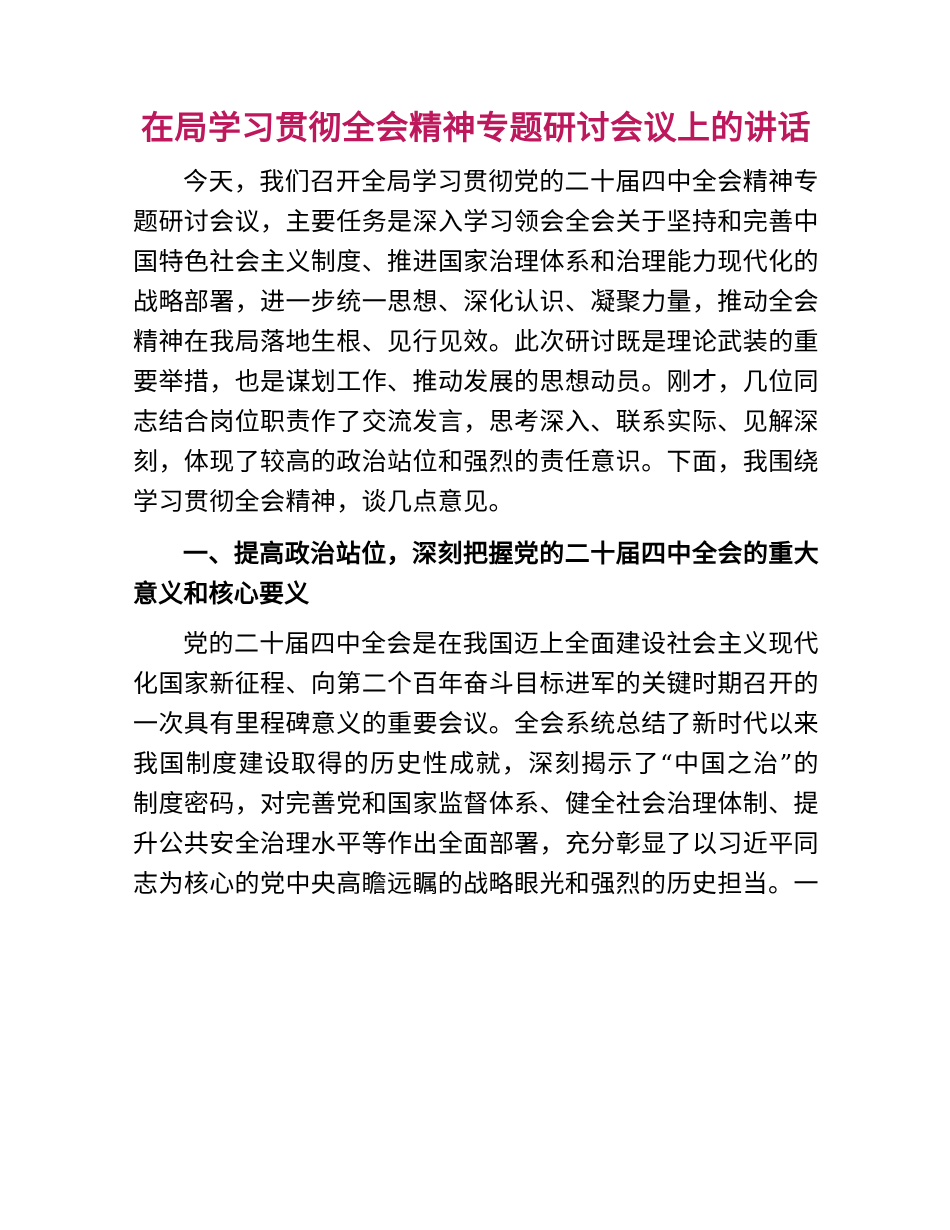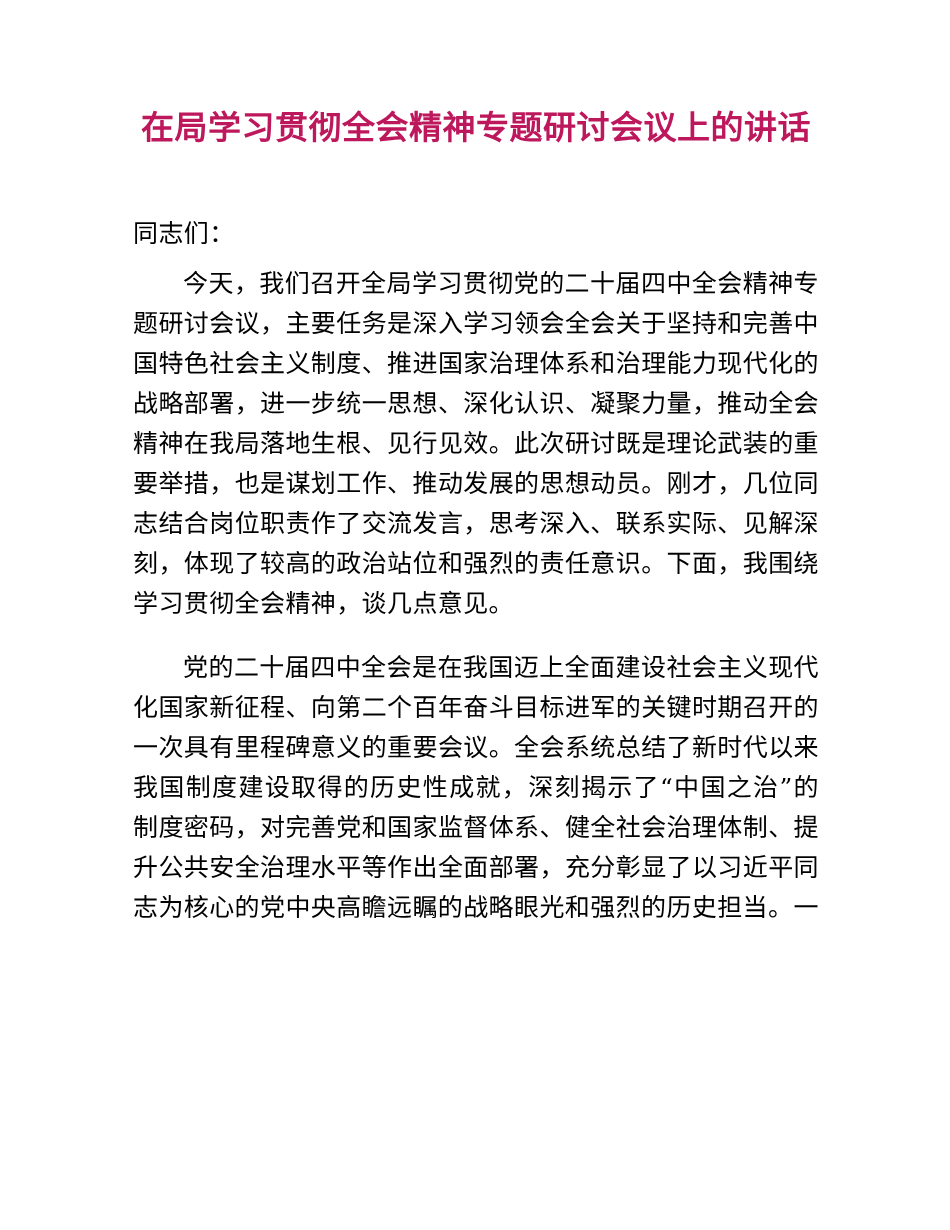--- a/index.html
+++ b/index.html
@@ -82,32 +82,32 @@
     margin: 0;
     margin-top: 12px;
     text-indent: 2em;
     text-align: justify;
     text-justify: inter-ideograph;
     letter-spacing: 0.2px;
     word-break: break-all;
   }
 
   .para-after-heading {
-    margin-top: 24px;
+    margin-top: 10px;
   }
 </style>
 </head>
 <body>
 
 <div class="page">
   <div class="content">
 
     <h1 class="doc-title">在局学习贯彻全会精神专题研讨会议上的讲话</h1>
 
-    <p class="salutation">同志们：</p>
 
     <p class="body-para first-body">今天，我们召开全局学习贯彻党的二十届四中全会精神专题研讨会议，主要任务是深入学习领会全会关于坚持和完善中国特色社会主义制度、推进国家治理体系和治理能力现代化的战略部署，进一步统一思想、深化认识、凝聚力量，推动全会精神在我局落地生根、见行见效。此次研讨既是理论武装的重要举措，也是谋划工作、推动发展的思想动员。刚才，几位同志结合岗位职责作了交流发言，思考深入、联系实际、见解深刻，体现了较高的政治站位和强烈的责任意识。下面，我围绕学习贯彻全会精神，谈几点意见。</p>
 
+    <p class="section-heading">一、提高政治站位，深刻把握党的二十届四中全会的重大意义和核心要义</p>
 
     <p class="body-para para-after-heading">党的二十届四中全会是在我国迈上全面建设社会主义现代化国家新征程、向第二个百年奋斗目标进军的关键时期召开的一次具有里程碑意义的重要会议。全会系统总结了新时代以来我国制度建设取得的历史性成就，深刻揭示了“中国之治”的制度密码，对完善党和国家监督体系、健全社会治理体制、提升公共安全治理水平等作出全面部署，充分彰显了以习近平同志为核心的党中央高瞻远瞩的战略眼光和强烈的历史担当。一</p>
 
   </div>
 </div>
 
 </body></html>

